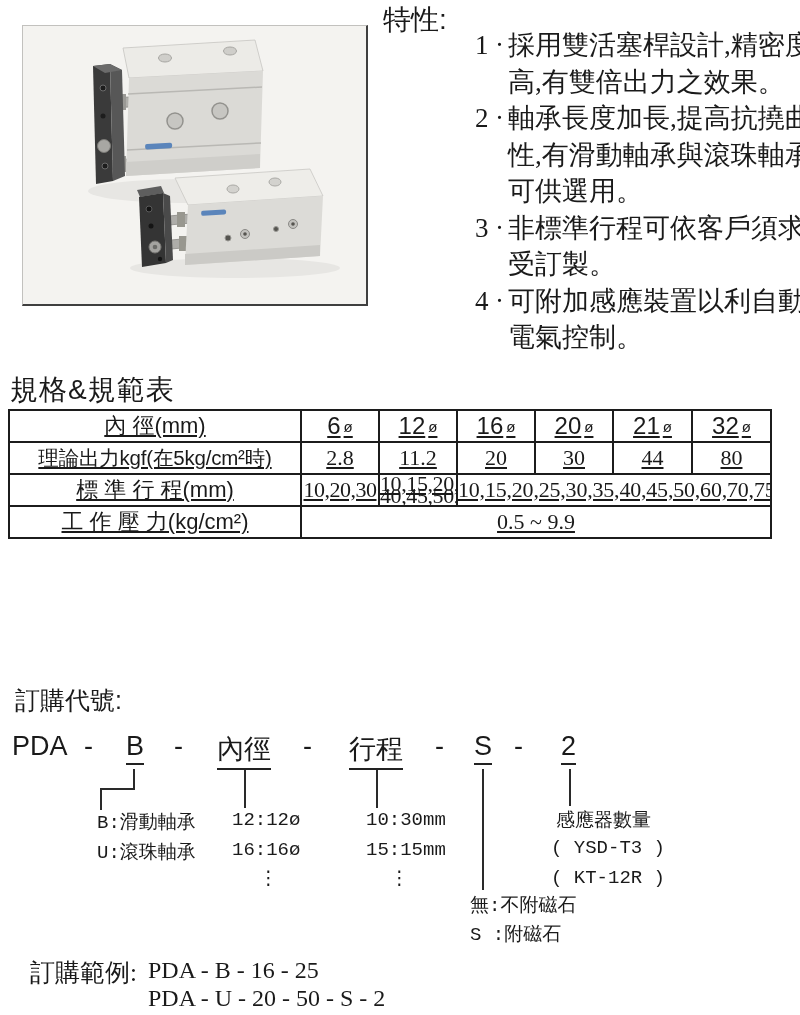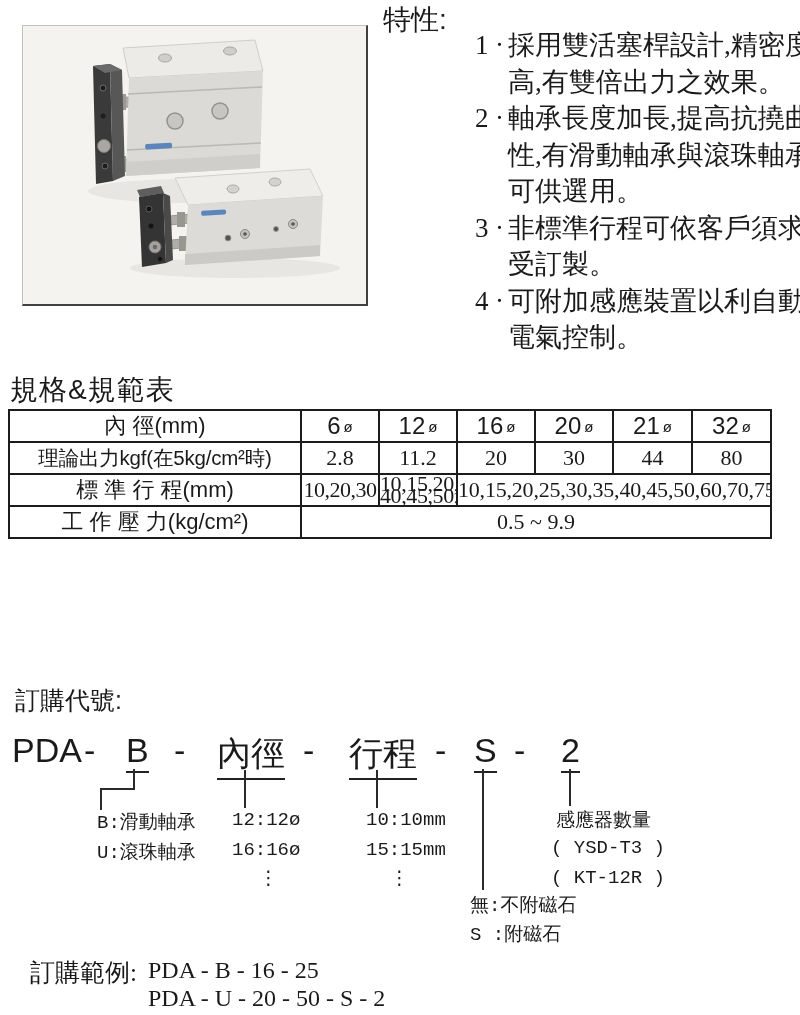--- a/index.html
+++ b/index.html
@@ -29,36 +29,36 @@
   .cont{padding-left:33px}
 
   
   .spec-title{left:10px;top:371px;font-size:28px;letter-spacing:1px;white-space:nowrap}
   table.spec{
     position:absolute;left:8px;top:409px;width:762px;
     border-collapse:collapse;table-layout:fixed;
   }
   table.spec td{
     border:2px solid #1c1c1c;text-align:center;vertical-align:middle;
-    padding:0;height:29.5px;overflow:hidden;font-size:22px;
+    padding:0;height:29.5px;overflow:hidden;font-size:22px;text-decoration:underline;
   }
   td.lbl{text-align:left;padding-left:5px;white-space:pre;font-size:22px}
   td.lbl.long{font-size:20.5px;letter-spacing:-0.2px}
   .bore-num{font-size:24px}
   .dia{font-size:15px;vertical-align:2px;padding-left:3px}
   .ser{font-family:"Liberation Serif",serif}
   td.force{font-size:21px}
   td.stroke1{font-size:17px;letter-spacing:-0.5px}
   td.stroke2{font-size:10.5px;line-height:11.5px;letter-spacing:-0.4px}
   td.stroke3{font-size:15px;letter-spacing:-0.2px;white-space:nowrap}
   td.port,td.pressure{font-size:21px}
 
   
   .order-title{left:15px;top:684px;font-size:25px;white-space:nowrap}
-  .tok{top:731px;font-size:34px;white-space:nowrap}
+  .tok{top:731px;font-size:27px;white-space:nowrap}
   .und{border-bottom:2px solid #222;padding-bottom:1px}
   .lead{background:#2a2a2a}
   .legend{font-family:Liberation Mono, monospace;font-size:19px;white-space:nowrap}
   .vdots{font-family:"DejaVu Sans",sans-serif;font-size:19px}
   .examples{font-family:"Liberation Serif",serif;font-size:24px;white-space:nowrap}
   .ex-label{font-family:Liberation Serif, serif;font-size:25px}
 </style>
 </head>
 <body>
 
@@ -200,21 +200,21 @@
 <div class="abs lead" style="left:244px;top:770px;width:2px;height:38px"></div>
 <div class="abs lead" style="left:376px;top:770px;width:2px;height:38px"></div>
 <div class="abs lead" style="left:482px;top:769px;width:2px;height:121px"></div>
 <div class="abs lead" style="left:569px;top:769px;width:2px;height:37px"></div>
 
 <div class="abs legend" style="left:97px;top:809px">B:滑動軸承</div>
 <div class="abs legend" style="left:97px;top:839px">U:滾珠軸承</div>
 <div class="abs legend" style="left:232px;top:809px">12:12ø</div>
 <div class="abs legend" style="left:232px;top:839px">16:16ø</div>
 <div class="abs legend vdots" style="left:259px;top:866px">⋮</div>
-<div class="abs legend" style="left:366px;top:809px">10:10mm</div>
+<div class="abs legend" style="left:366px;top:809px">10:30mm</div>
 <div class="abs legend" style="left:366px;top:839px">15:15mm</div>
 <div class="abs legend vdots" style="left:390px;top:866px">⋮</div>
 <div class="abs legend" style="left:556px;top:807px">感應器數量</div>
 <div class="abs legend" style="left:551px;top:837px">( YSD-T3 )</div>
 <div class="abs legend" style="left:551px;top:867px">( KT-12R )</div>
 <div class="abs legend" style="left:470px;top:892px">無:不附磁石</div>
 <div class="abs legend" style="left:470px;top:921px">S :附磁石</div>
 
 <div class="abs examples ex-label" style="left:30px;top:956px">訂購範例:</div>
 <div class="abs examples" style="left:148px;top:957px">PDA - B - 16 - 25</div>

